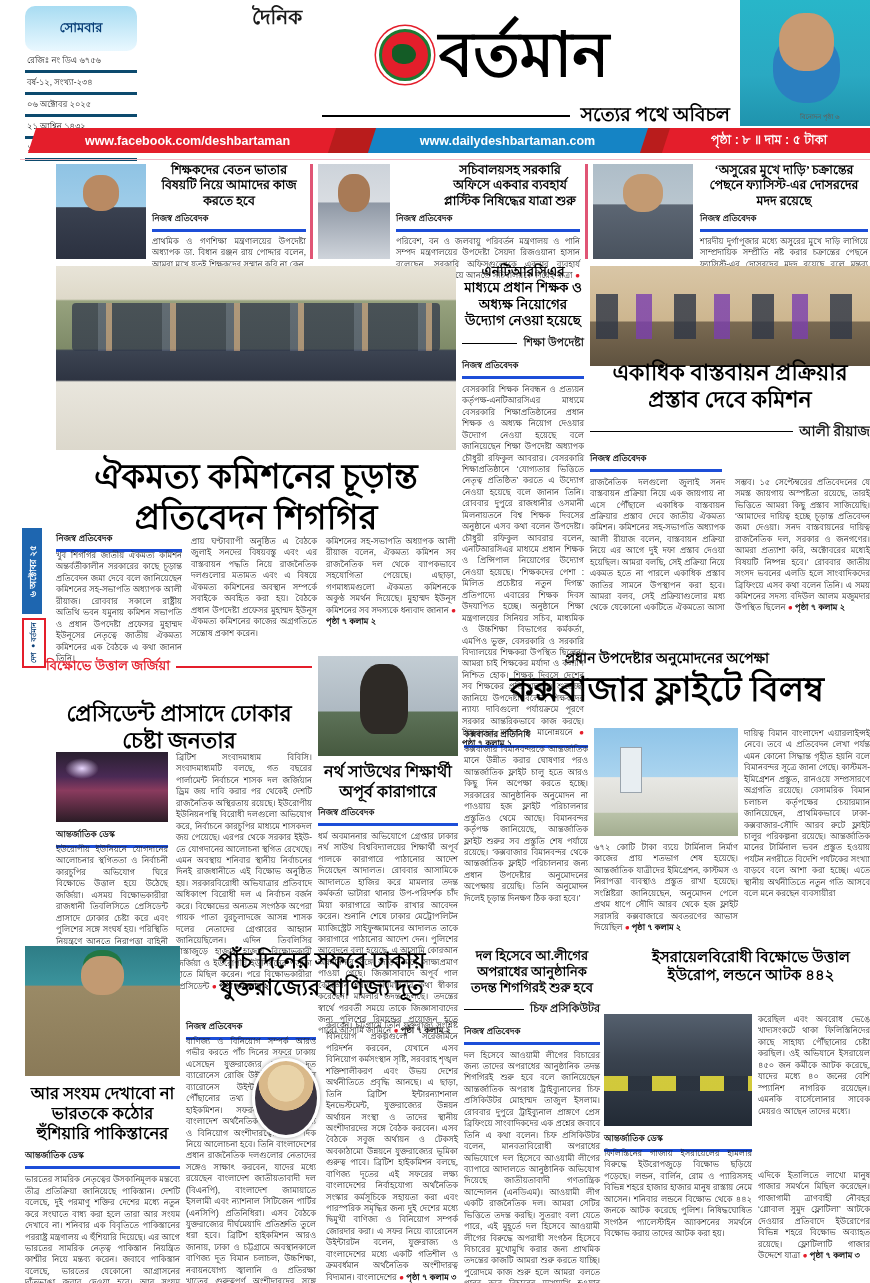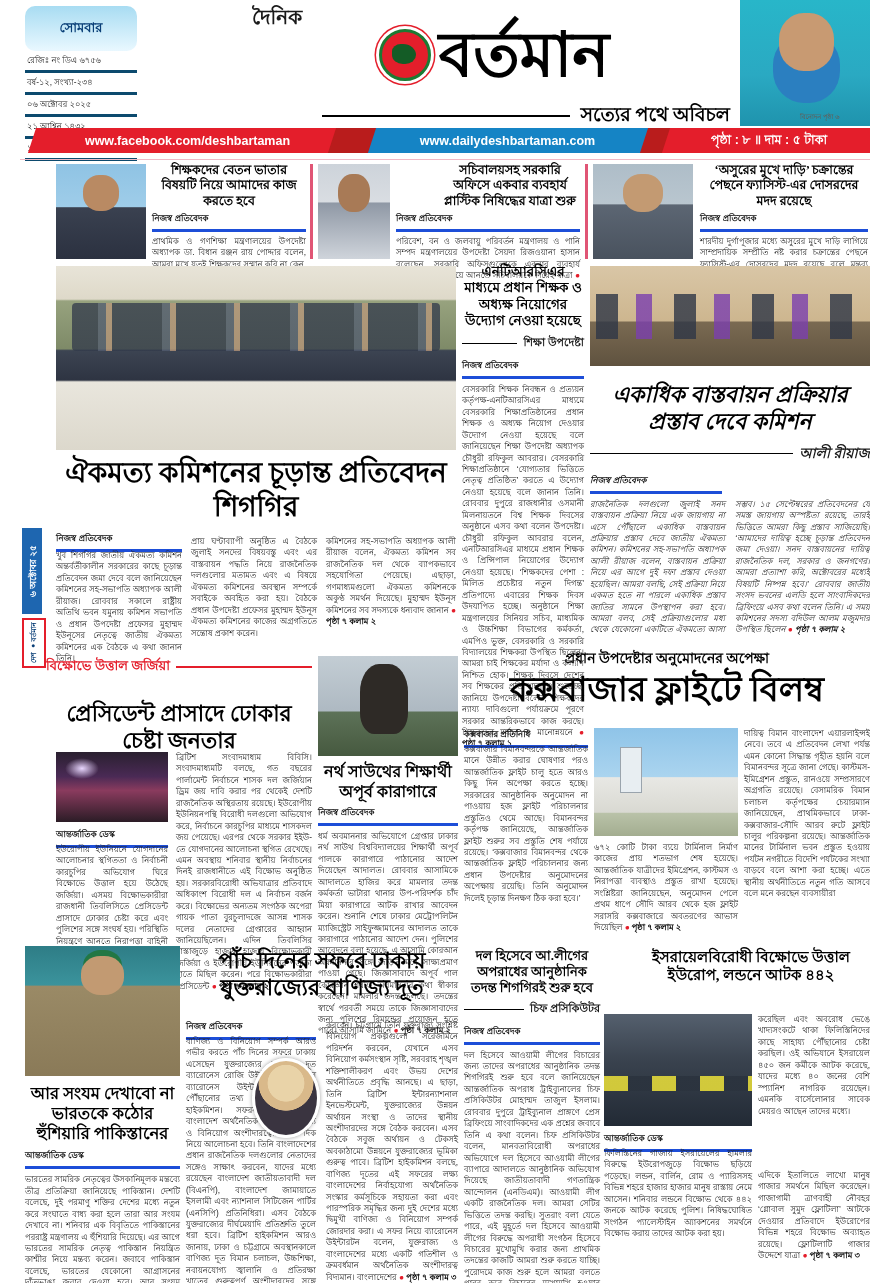--- a/index.html
+++ b/index.html
@@ -140,21 +140,21 @@
     <div class="hl" style="font-size:12.5px;">‘অসুরের মুখে দাড়ি’ চক্রান্তের পেছনে ফ্যাসিস্ট-এর দোসরদের মদদ রয়েছে</div>
     <div class="byline" style="margin-top:3px;">নিজস্ব প্রতিবেদক</div>
     <p class="body" style="margin-top:4px;">
       <span>শারদীয় দুর্গাপূজার মধ্যে অসুরের মুখে দাড়ি লাগিয়ে সাম্প্রদায়িক সম্প্রীতি নষ্ট করার চক্রান্তের পেছনে ফ্যাসিস্ট-এর দোসরদের মদদ রয়েছে বলে মন্তব্য করেছেন লেফটেন্যান্ট জেনারেল (অব.) জাহাঙ্গীর আলম চৌধুরী।</span>
       <span class="bullet">●</span>
       <span class="jump">পৃষ্ঠা ৭ কলাম ১</span>
     </p>
   </div>
 
   <div class="photo meeting" style="left:56px;top:266px;width:400px;height:184px;"></div>
-  <div class="hl abs" style="left:56px;top:456px;width:400px;font-size:28px;">ঐকমত্য কমিশনের চূড়ান্ত প্রতিবেদন শিগগির</div>
+  <div class="hl abs" style="left:56px;top:456px;width:400px;font-size:34px;">ঐকমত্য কমিশনের চূড়ান্ত প্রতিবেদন শিগগির</div>
   <div class="byline abs" style="left:56px;top:532px;width:126px;">নিজস্ব প্রতিবেদক</div>
   <p class="body abs" style="left:56px;top:550px;width:126px;height:100px;">খুব শিগগির জাতীয় ঐকমত্য কমিশন অন্তর্বর্তীকালীন সরকারের কাছে চূড়ান্ত প্রতিবেদন জমা দেবে বলে জানিয়েছেন কমিশনের সহ-সভাপতি অধ্যাপক আলী রীয়াজ। রোববার সকালে রাষ্ট্রীয় অতিথি ভবন যমুনায় কমিশন সভাপতি ও প্রধান উপদেষ্টা প্রফেসর মুহাম্মদ ইউনূসের নেতৃত্বে জাতীয় ঐকমত্য কমিশনের এক বৈঠকে এ কথা জানান তিনি।</p>
   <p class="body abs" style="left:191px;top:536px;width:126px;height:114px;">প্রায় ঘণ্টাব্যাপী অনুষ্ঠিত এ বৈঠকে জুলাই সনদের বিষয়বস্তু এবং এর বাস্তবায়ন পদ্ধতি নিয়ে রাজনৈতিক দলগুলোর মতামত এবং এ বিষয়ে ঐকমত্য কমিশনের অবস্থান সম্পর্কে সবাইকে অবহিত করা হয়। বৈঠকে প্রধান উপদেষ্টা প্রফেসর মুহাম্মদ ইউনূস ঐকমত্য কমিশনের কাজের অগ্রগতিতে সন্তোষ প্রকাশ করেন।</p>
   <p class="body abs" style="left:326px;top:536px;width:130px;height:114px;">
     <span>কমিশনের সহ-সভাপতি অধ্যাপক আলী রীয়াজ বলেন, ঐকমত্য কমিশন সব রাজনৈতিক দল থেকে ব্যাপকভাবে সহযোগিতা পেয়েছে। এছাড়া, গণমাধ্যমগুলো ঐকমত্য কমিশনকে অকুণ্ঠ সমর্থন দিয়েছে। মুহাম্মদ ইউনূস কমিশনের সব সদস্যকে ধন্যবাদ জানান</span>
     <span class="bullet">●</span>
     <span class="jump">পৃষ্ঠা ৭ কলাম ২</span>
   </p>
 
   <div class="abs" style="left:462px;top:264px;width:122px;">
@@ -165,21 +165,21 @@
     </div>
     <div class="byline" style="margin-top:6px;">নিজস্ব প্রতিবেদক</div>
     <p class="body" style="margin-top:5px;">
       <span>বেসরকারি শিক্ষক নিবন্ধন ও প্রত্যয়ন কর্তৃপক্ষ-এনটিআরসিএর মাধ্যমে বেসরকারি শিক্ষাপ্রতিষ্ঠানের প্রধান শিক্ষক ও অধ্যক্ষ নিয়োগ দেওয়ার উদ্যোগ নেওয়া হয়েছে বলে জানিয়েছেন শিক্ষা উপদেষ্টা অধ্যাপক চৌধুরী রফিকুল আবরার। বেসরকারি শিক্ষাপ্রতিষ্ঠানে ‘যোগ্যতার ভিত্তিতে নেতৃত্ব প্রতিষ্ঠিত’ করতে এ উদ্যোগ নেওয়া হয়েছে বলে জানান তিনি। রোববার দুপুরে রাজধানীর ওসমানী মিলনায়তনে বিশ্ব শিক্ষক দিবসের অনুষ্ঠানে এসব কথা বলেন উপদেষ্টা। চৌধুরী রফিকুল আবরার বলেন, এনটিআরসিএর মাধ্যমে প্রধান শিক্ষক ও প্রিন্সিপাল নিয়োগের উদ্যোগ নেওয়া হয়েছে। ‘শিক্ষকদের পেশা : মিলিত প্রচেষ্টার নতুন দিগন্ত’ প্রতিপাদ্যে এবারের শিক্ষক দিবস উদযাপিত হচ্ছে। অনুষ্ঠানে শিক্ষা মন্ত্রণালয়ের সিনিয়র সচিব, মাধ্যমিক ও উচ্চশিক্ষা বিভাগের কর্মকর্তা, এমপিও ভুক্ত, বেসরকারি ও সরকারি বিদ্যালয়ের শিক্ষকরা উপস্থিত ছিলেন। আমরা চাই শিক্ষকের মর্যাদা ও কল্যাণ নিশ্চিত হোক। শিক্ষক দিবসে দেশের সব শিক্ষকের প্রতি শ্রদ্ধা ও শুভেচ্ছা জানিয়ে উপদেষ্টা বলেন, শিক্ষকদের ন্যায্য দাবিগুলো পর্যায়ক্রমে পূরণে সরকার আন্তরিকভাবে কাজ করছে। শিক্ষকদের মর্যাদা ও মানোন্নয়নে</span>
       <span class="bullet">●</span>
       <span class="jump">পৃষ্ঠা ৭ কলাম ১</span>
     </p>
   </div>
 
   <div class="photo panel" style="left:590px;top:266px;width:280px;height:100px;"></div>
-  <div class="abs" style="left:590px;top:382px;width:280px;font-style:italic;">
+  <div class="abs" style="left:590px;top:360px;width:280px;">
     <div class="hl" style="font-size:22px;">একাধিক বাস্তবায়ন প্রক্রিয়ার প্রস্তাব দেবে কমিশন</div>
     <div class="attr-row" style="margin-top:6px;">
       <span class="attr-line"></span>
       <span class="attr-name" style="font-size:14px;">আলী রীয়াজ</span>
     </div>
     <div class="byline" style="margin-top:8px;width:132px;">নিজস্ব প্রতিবেদক</div>
     <p class="body cols2" style="margin-top:5px;height:166px;">
       <span>রাজনৈতিক দলগুলো জুলাই সনদ বাস্তবায়ন প্রক্রিয়া নিয়ে এক জায়গায় না এসে পৌঁছালে একাধিক বাস্তবায়ন প্রক্রিয়ার প্রস্তাব দেবে জাতীয় ঐকমত্য কমিশন। কমিশনের সহ-সভাপতি অধ্যাপক আলী রীয়াজ বলেন, বাস্তবায়ন প্রক্রিয়া নিয়ে এর আগে দুই দফা প্রস্তাব দেওয়া হয়েছিল। আমরা বলছি, সেই প্রক্রিয়া নিয়ে একমত হতে না পারলে একাধিক প্রস্তাব জাতির সামনে উপস্থাপন করা হবে। আমরা বলব, সেই প্রক্রিয়াগুলোর মধ্য থেকে যেকোনো একটিতে ঐকমত্যে আসা সম্ভব। ১৫ সেপ্টেম্বরের প্রতিবেদনের যে সমস্ত জায়গায় অস্পষ্টতা রয়েছে, তারই ভিত্তিতে আমরা কিছু প্রস্তাব সাজিয়েছি। ‘আমাদের দায়িত্ব হচ্ছে চূড়ান্ত প্রতিবেদন জমা দেওয়া। সনদ বাস্তবায়নের দায়িত্ব রাজনৈতিক দল, সরকার ও জনগণের। আমরা প্রত্যাশা করি, অক্টোবরের মধ্যেই বিষয়টি নিষ্পন্ন হবে।’ রোববার জাতীয় সংসদ ভবনের এলডি হলে সাংবাদিকদের ব্রিফিংয়ে এসব কথা বলেন তিনি। এ সময় কমিশনের সদস্য বদিউল আলম মজুমদার উপস্থিত ছিলেন</span>
       <span class="bullet">●</span>
       <span class="jump">পৃষ্ঠা ৭ কলাম ২</span>

